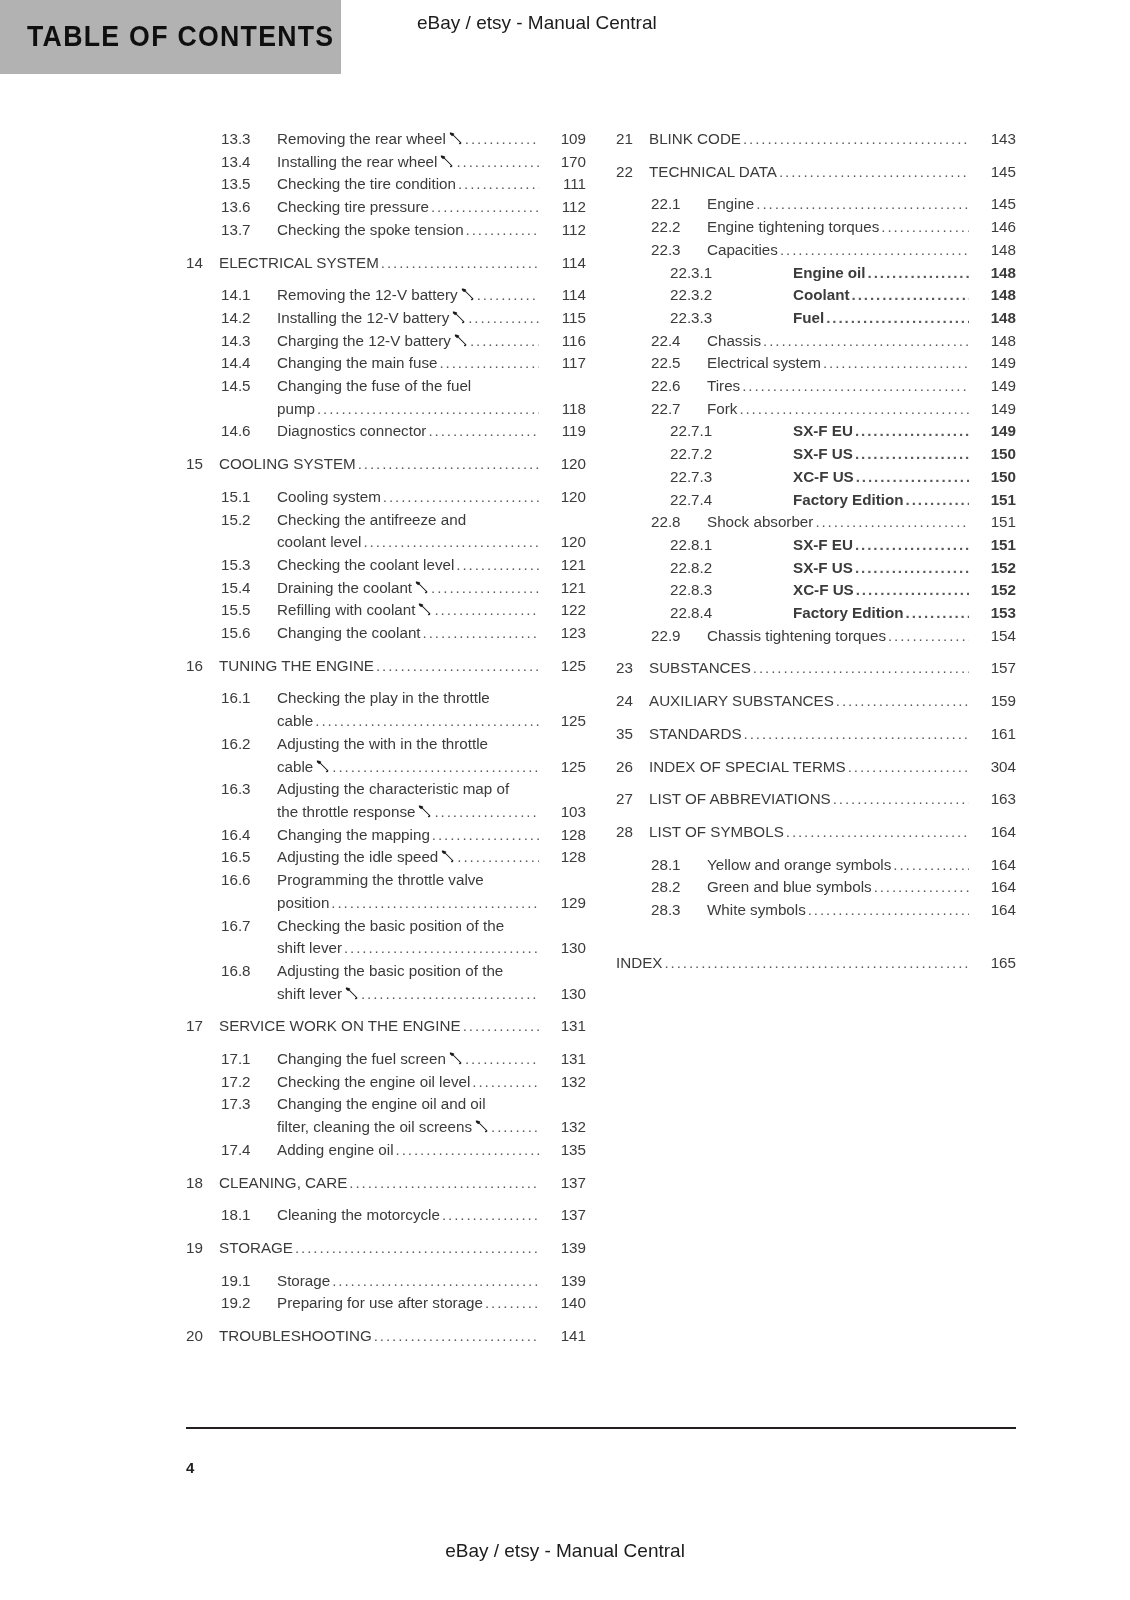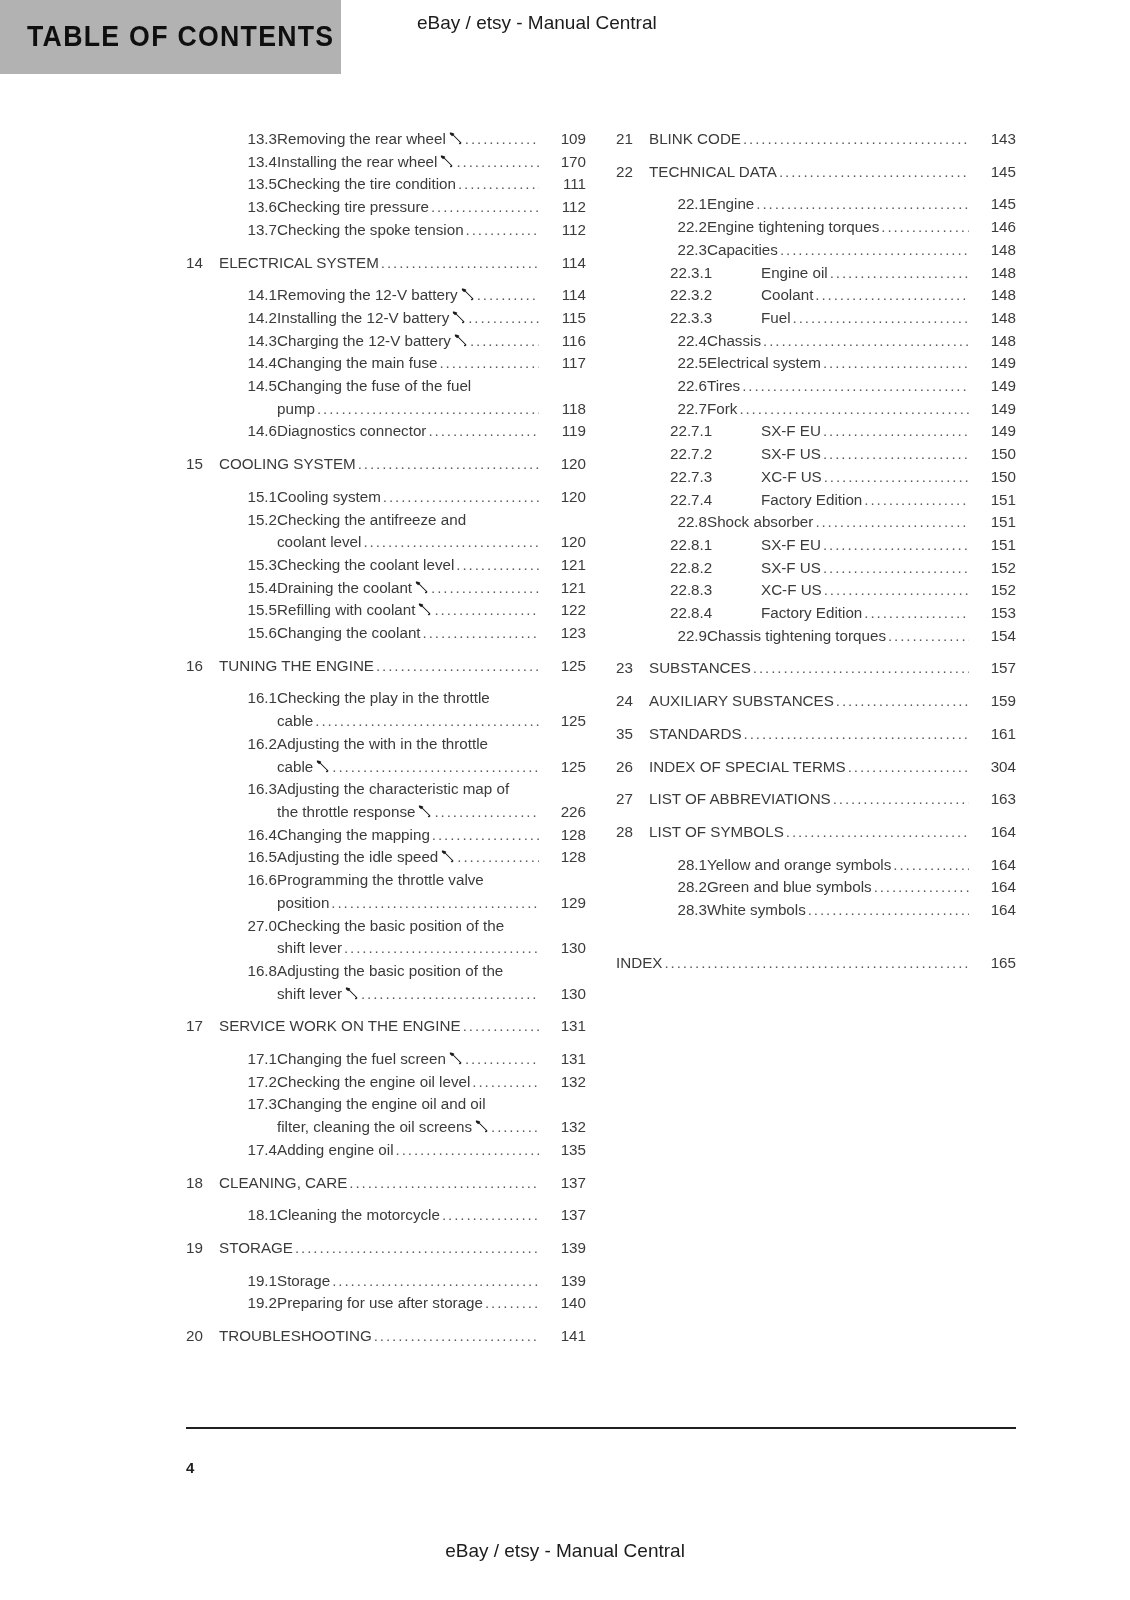--- a/index.html
+++ b/index.html
@@ -92,30 +92,30 @@
   .toc-row.lvl2 { color: #3b3b3b; }
   .toc-row.lvl3 { color: #3b3b3b; }
   .toc-row.plain { margin-top: 30px; }
 
   .num {
     flex: 0 0 auto;
     white-space: nowrap;
     text-align: left;
   }
   .lvl1 > .num { width: 33px; margin-left: 0px; }
-  .lvl2 > .num { width: 56px; margin-left: 35px; text-align: right; }
+  .lvl2 > .num { width: 56px; margin-left: 35px; }
   .lvl3 > .num { width: 91px; margin-left: 54px; }
   .plain > .num { width: 0px; }
 
   .body {
     flex: 1 1 auto;
     min-width: 0;
     position: relative;
   }
-  .lvl3 > .body { margin-left: 0; }
+  .lvl3 > .body { margin-left: 32px; font-weight: bold; }
   .ln {
     display: block;
     white-space: nowrap;
     overflow: hidden;
   }
   .ln.lead {
     display: flex;
     align-items: baseline;
   }
   .ln.lead .txt { flex: 0 0 auto; white-space: nowrap; }
@@ -435,21 +435,21 @@
         <span class="ln">Adjusting the characteristic map of</span>
         <span class="ln lead">
           <span class="txt">the throttle response</span>
           <span class="wrench">
             <svg width="13" height="13" viewBox="0 0 32 32" aria-hidden="true">
               <path fill="#161616" d="M9.0 2.0 L4.0 7.0 L7.6 10.6 L9.8 8.4 L12.2 10.8 L27.0 25.6 L24.2 28.4 L26.8 31.0 L31.0 26.8 L28.4 24.2 L13.6 9.4 L11.2 7.0 L13.4 4.8 Z"></path>
               <path fill="#161616" d="M4.2 7.3 L2.1 5.2 L2.1 1.3 L6.1 1.3 L8.2 3.4 Z"></path>
             </svg>
           </span>
           <span class="dots">..........................................................................................</span>
-          <span class="pg">226</span>
+          <span class="pg">103</span>
         </span>
       </span>
     </div>
     <div class="toc-row lvl2">
       <span class="num">16.4</span>
       <span class="body">
         <span class="ln lead">
           <span class="txt">Changing the mapping</span>
           <span class="dots">..........................................................................................</span>
           <span class="pg">128</span>
@@ -477,21 +477,21 @@
       <span class="body">
         <span class="ln">Programming the throttle valve</span>
         <span class="ln lead">
           <span class="txt">position</span>
           <span class="dots">..........................................................................................</span>
           <span class="pg">129</span>
         </span>
       </span>
     </div>
     <div class="toc-row lvl2">
-      <span class="num">27.0</span>
+      <span class="num">16.7</span>
       <span class="body">
         <span class="ln">Checking the basic position of the</span>
         <span class="ln lead">
           <span class="txt">shift lever</span>
           <span class="dots">..........................................................................................</span>
           <span class="pg">130</span>
         </span>
       </span>
     </div>
     <div class="toc-row lvl2">

